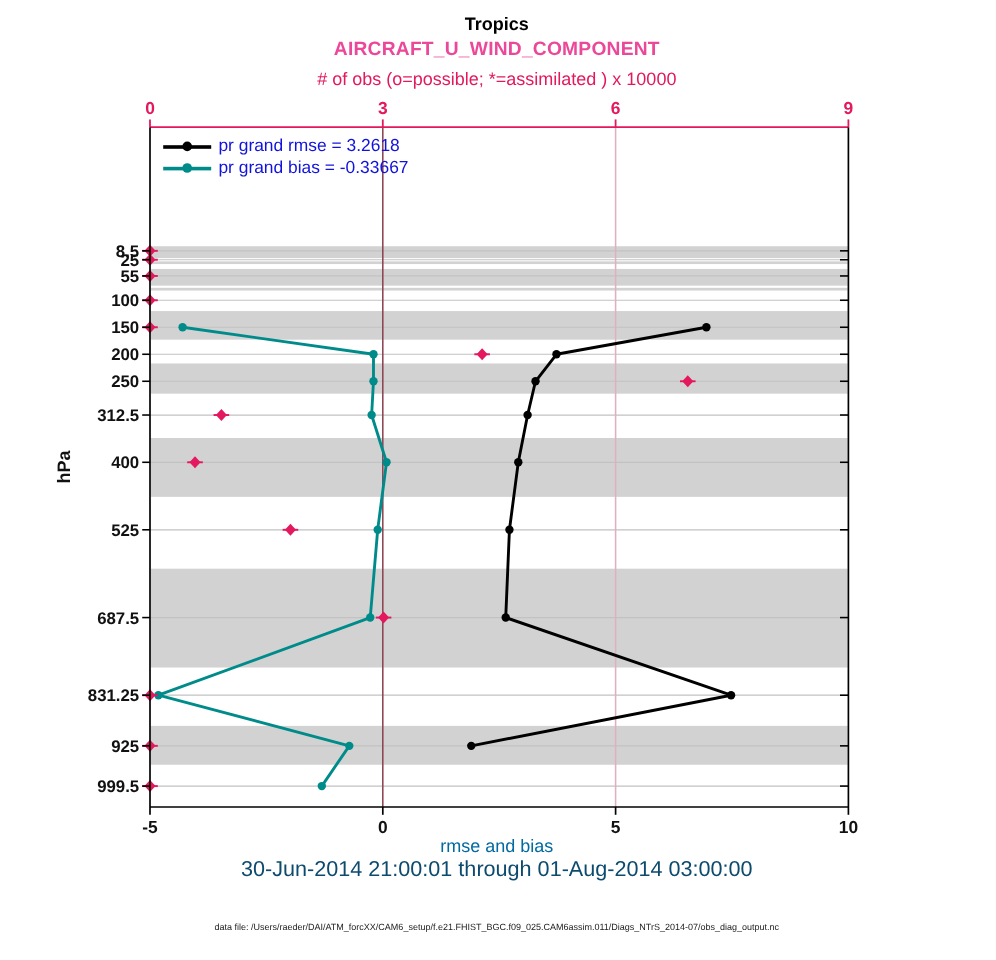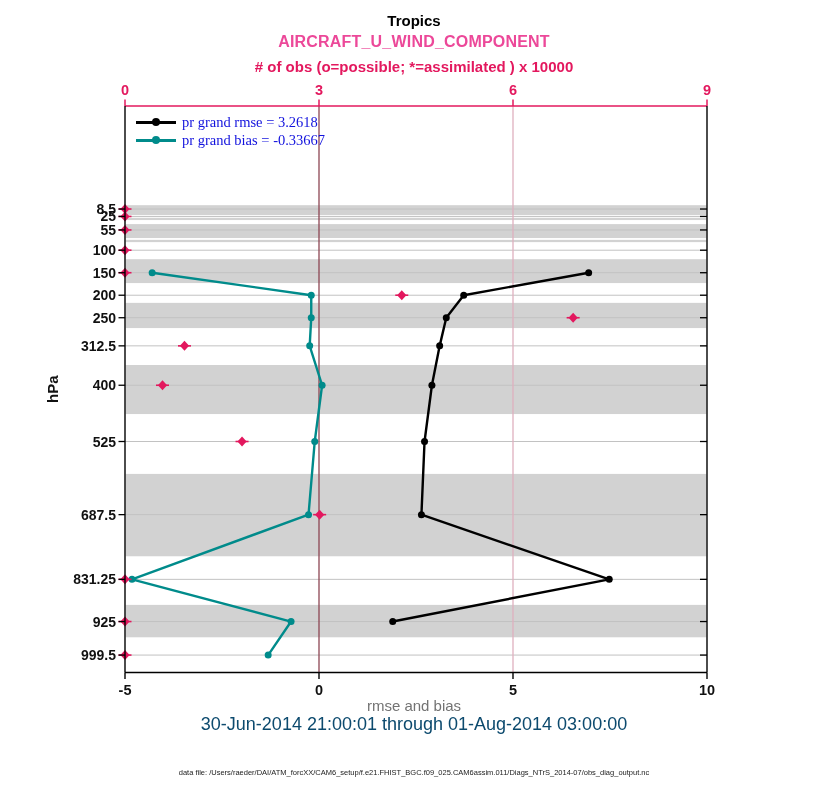--- a/index.html
+++ b/index.html
@@ -2,25 +2,25 @@
 <html><head>
 <meta charset="utf-8">
 <style>
   html,body{margin:0;padding:0;background:#ffffff;}
   body{width:830px;height:800px;overflow:hidden;font-family:"Liberation Sans",sans-serif;}
   #app{position:relative;width:830px;height:800px;background:#fff;}
   .abs{position:absolute;}
   .ctr{left:0;width:828px;text-align:center;}
   #title1{top:12px;font-size:15px;font-weight:bold;color:#000;}
   #title2{top:33px;font-size:16px;font-weight:bold;color:#ec4899;letter-spacing:.2px;}
-  #obslabel{top:58px;font-size:15px;font-weight:bold;}
-  #xlabel{top:697px;font-size:15px;color:#737373;}
+  #obslabel{top:58px;font-size:15px;font-weight:normal;}
+  #xlabel{top:697px;font-size:15px;color:#0369a1;}
   #datesub{top:714px;font-size:18px;color:#0c4a6e;}
   #footer{top:768px;font-size:7.5px;color:#222;}
-  #legend{left:136px;top:113px;font-family:Liberation Serif, serif;}
+  #legend{left:136px;top:113px;}
   .lgrow{display:flex;align-items:center;height:18px;}
   .lgsample{position:relative;width:40px;height:3px;margin-right:6px;}
   .lgsample .dot{position:absolute;left:50%;top:50%;width:8px;height:8px;border-radius:50%;transform:translate(-50%,-50%);}
   .lgtext{font-size:14.5px;color:#1212dd;white-space:pre;}
   svg{position:absolute;left:0;top:0;}
   text{font-family:"Liberation Sans",sans-serif;}
 </style>
 </head>
 <body>
 

